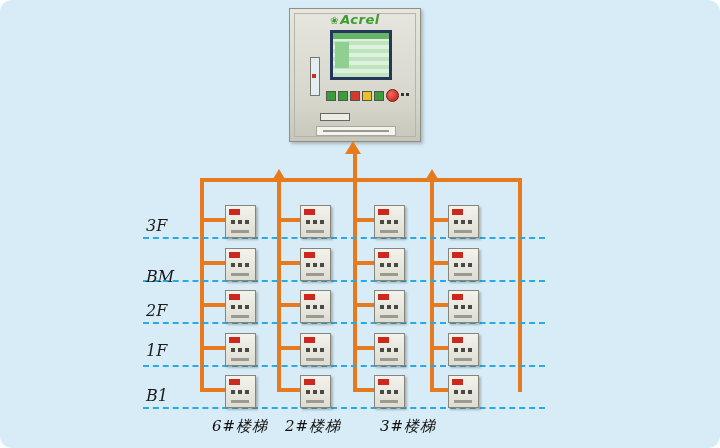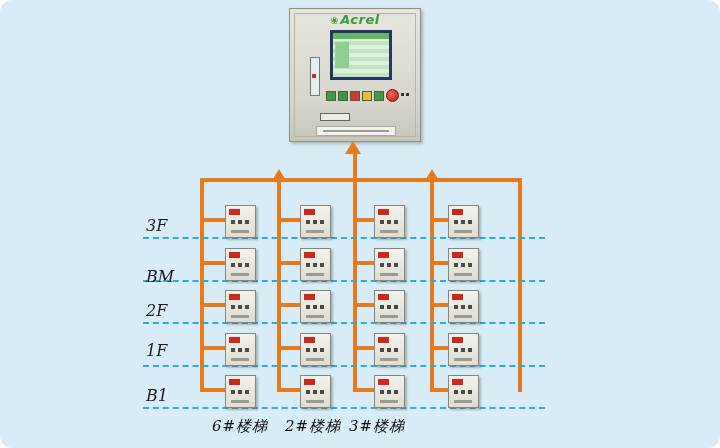--- a/index.html
+++ b/index.html
@@ -311,15 +311,15 @@
           <i></i>
           <i></i>
           <i></i>
         </span>
         <span class="slot"></span>
       </div>
     </div>
 
   <div class="stairlabel" style="left:205px;">6#楼梯</div>
   <div class="stairlabel" style="left:278px;">2#楼梯</div>
-  <div class="stairlabel" style="left:342px;">3#楼梯</div>
+  <div class="stairlabel" style="left:373px;">3#楼梯</div>
 
 </div>
 
 </body></html>

